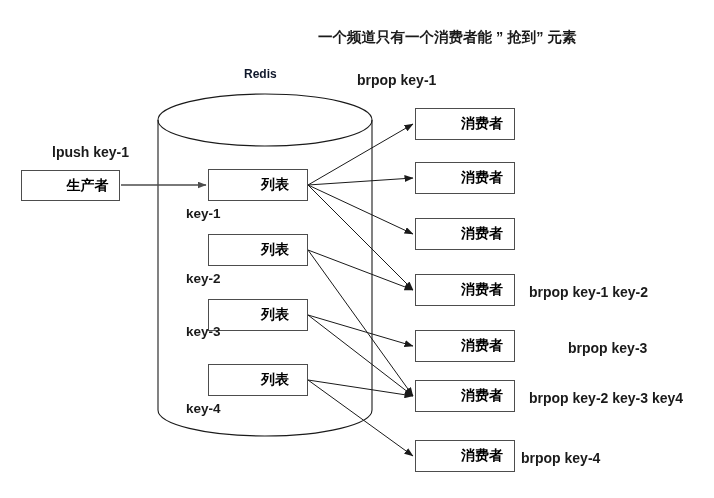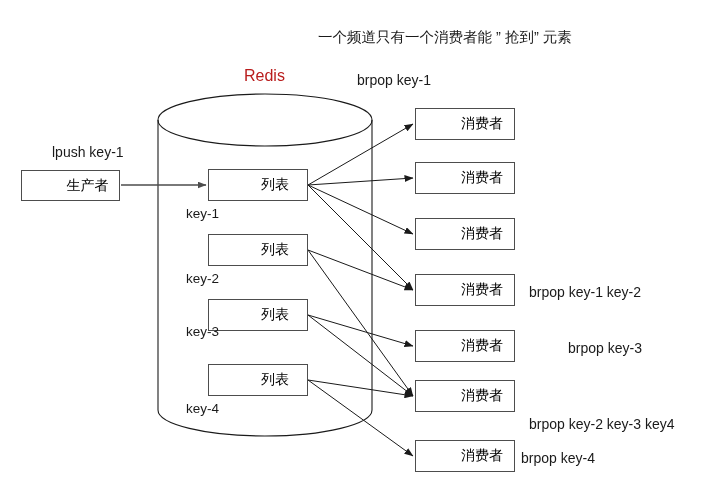--- a/index.html
+++ b/index.html
@@ -8,34 +8,35 @@
     background: #ffffff;
   }
   #canvas {
     position: relative;
     width: 714px;
     height: 498px;
     background: #ffffff;
     overflow: hidden;
     font-family: "Liberation Sans", "DejaVu Sans", sans-serif;
     color: #000000;
+    font-weight: bold;
   }
   #diagram-svg {
     position: absolute;
     left: 0;
     top: 0;
     width: 714px;
     height: 498px;
   }
   .lbl {
     position: absolute;
     white-space: nowrap;
-    font-size: 16px;
+    font-size: 12px;
     line-height: 1;
-    color: #b91c1c;
+    color: #0f172a;
   }
   .box {
     position: absolute;
     box-sizing: border-box;
     border: 1px solid #4d4d4d;
     background: #ffffff;
     display: flex;
     align-items: center;
     justify-content: center;
     font-size: 14px;
@@ -160,20 +161,20 @@
   <div class="cmd-label" style="left:529px; top:284px;">brpop key-1 key-2</div>
 
   <div class="box" style="left:415px; top:330px; width:100px; height:32px;">
     <span>消费者</span>
   </div>
   <div class="cmd-label" style="left:568px; top:340px;">brpop key-3</div>
 
   <div class="box" style="left:415px; top:380px; width:100px; height:32px;">
     <span>消费者</span>
   </div>
-  <div class="cmd-label" style="left:529px; top:390px;margin-top:26px;">brpop key-2 key-3 key4</div>
+  <div class="cmd-label" style="left:529px; top:390px;">brpop key-2 key-3 key4</div>
 
   <div class="box" style="left:415px; top:440px; width:100px; height:32px;">
     <span>消费者</span>
   </div>
   <div class="cmd-label" style="left:521px; top:450px;">brpop key-4</div>
 
 </div>
 
 </body></html>

